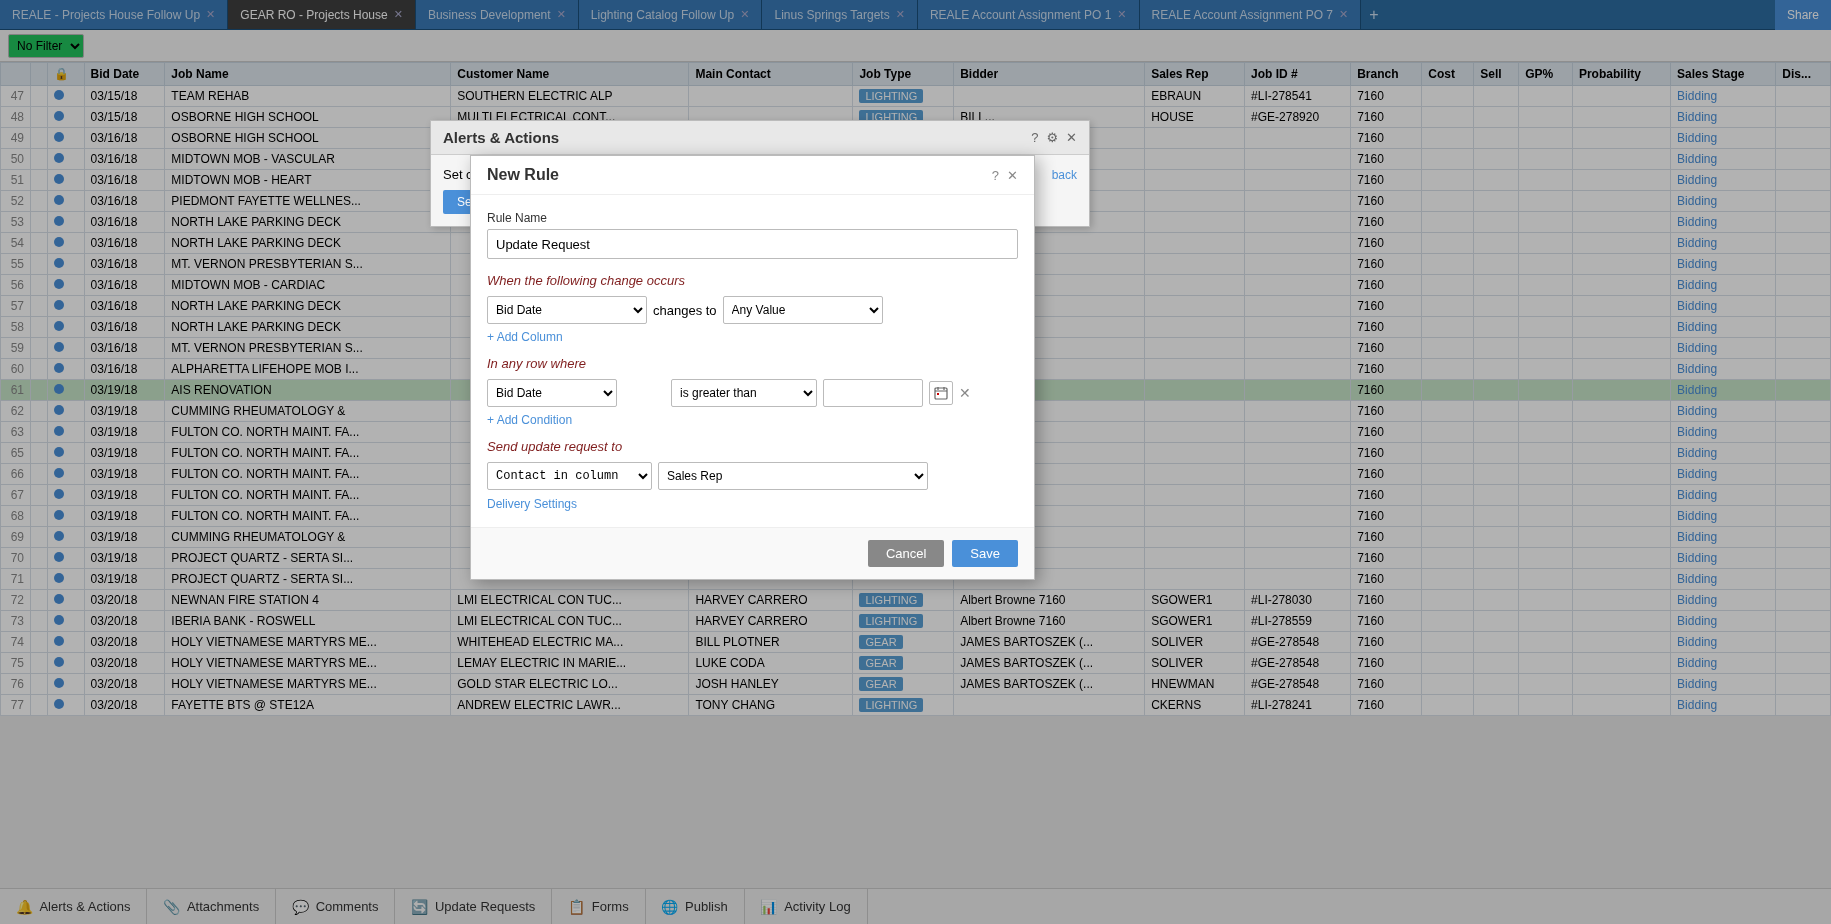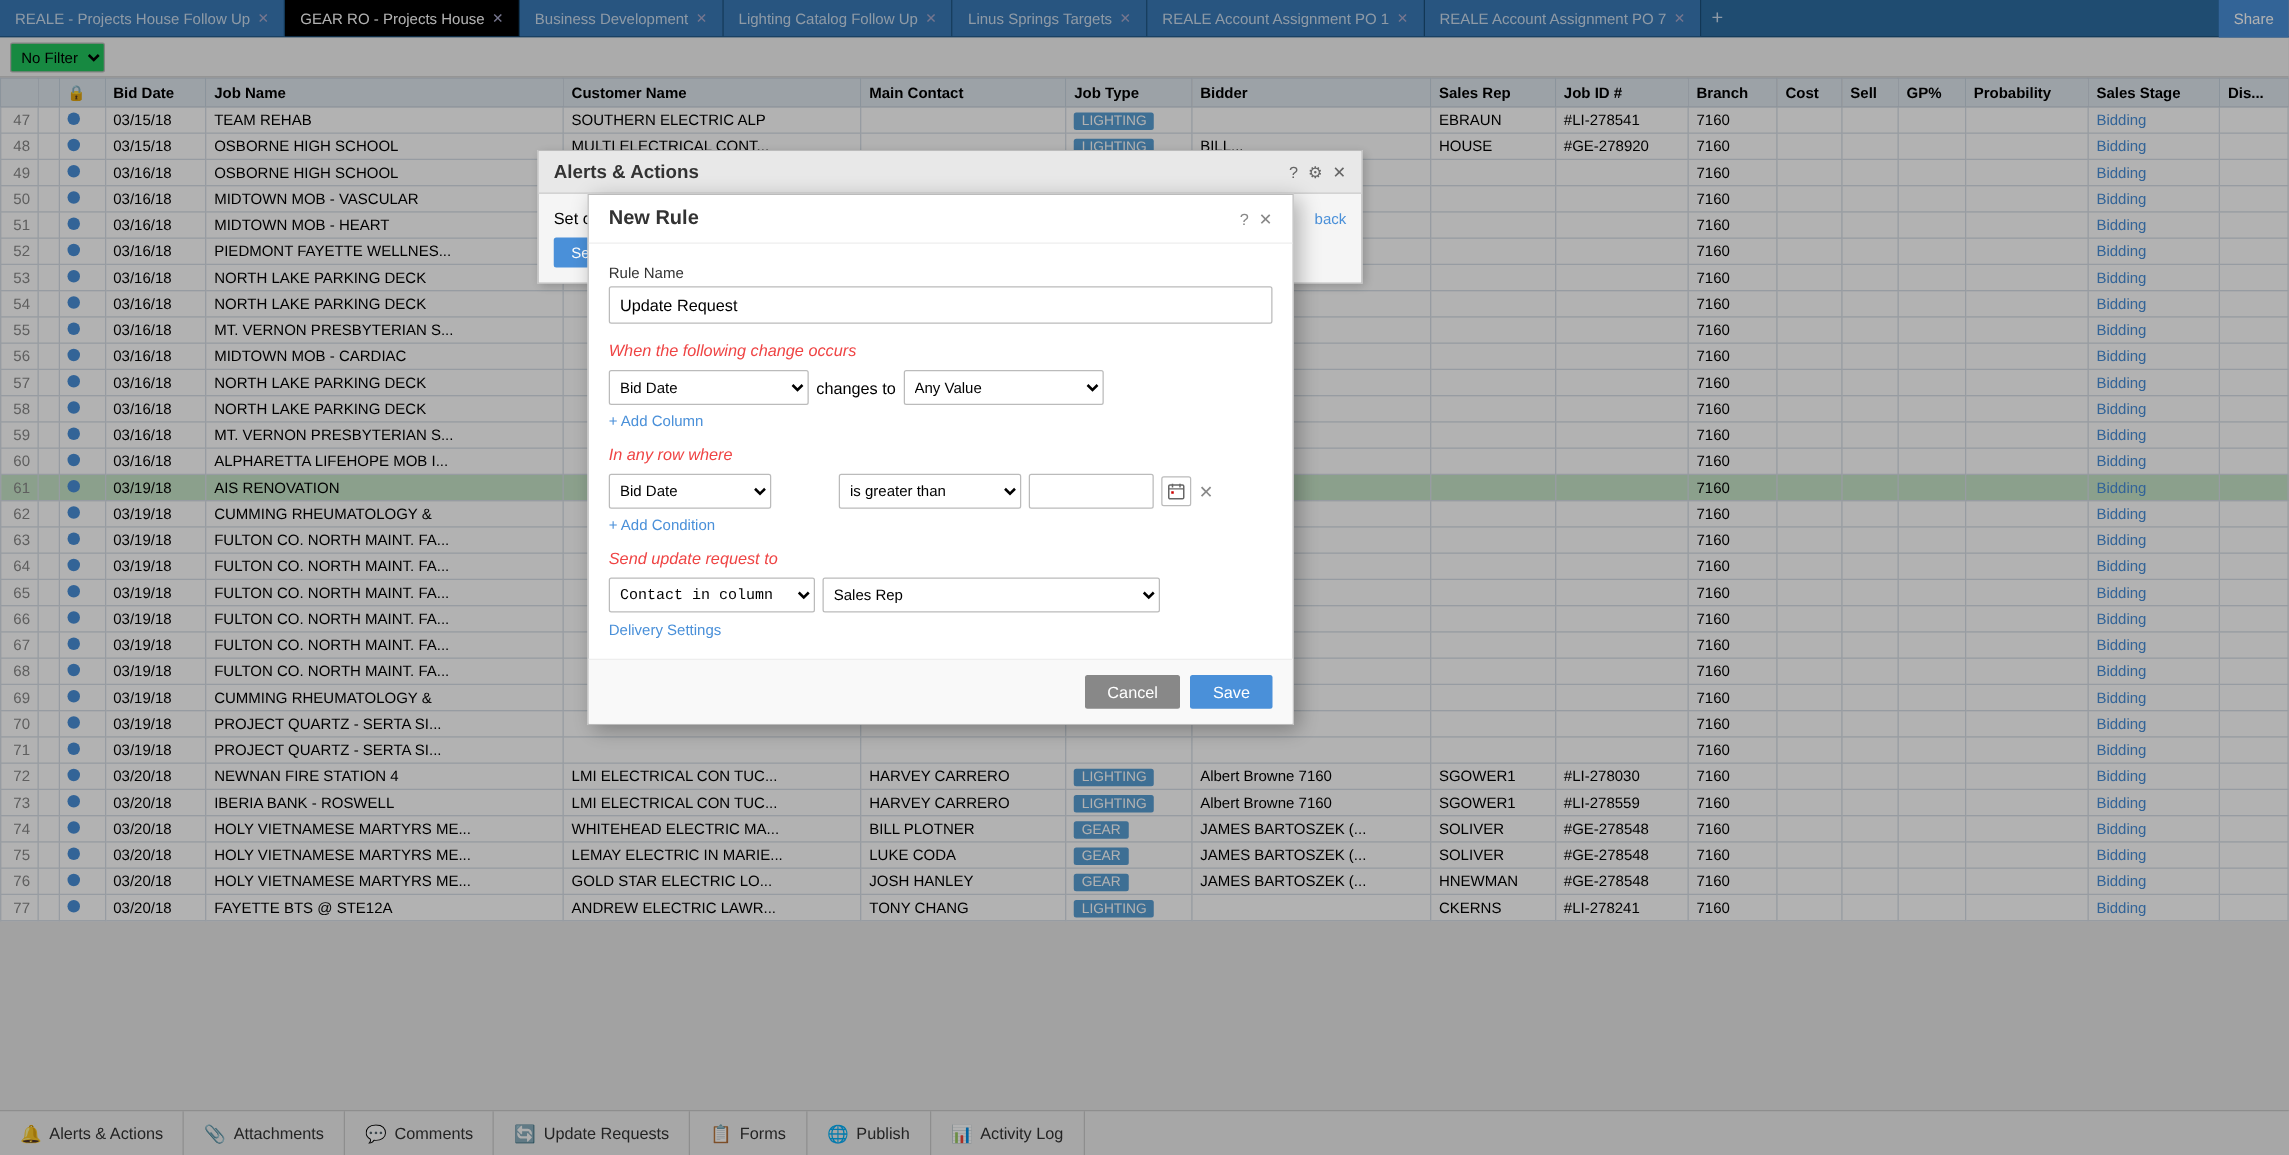--- a/index.html
+++ b/index.html
@@ -8,21 +8,21 @@
     
     .top-tabs {
       display: flex; align-items: center; background: #2d6da3; height: 30px;
       border-bottom: 1px solid #1a4f7a;
     }
     .top-tab {
       display: flex; align-items: center; padding: 0 12px; height: 100%;
       color: #cde; font-size: 12px; cursor: pointer; border-right: 1px solid #1a4f7a;
       white-space: nowrap; background: #3a7ab8;
     }
-    .top-tab.active { background: #000000; color: #fff; }
+    .top-tab.active { background: #404040; color: #fff; }
     .top-tab .close-x { margin-left: 6px; color: #aac; font-size: 11px; cursor: pointer; }
     .top-tab-plus { color: #cde; padding: 0 8px; cursor: pointer; font-size: 16px; }
     .share-btn {
       margin-left: auto; background: #4a90d9; color: #fff; border: none;
       padding: 4px 12px; cursor: pointer; font-size: 12px; height: 30px;
     }
 
     
     .toolbar-row {
       display: flex; align-items: center; background: #f5f5f5; height: 32px;
@@ -88,21 +88,21 @@
       padding: 10px 16px; border-bottom: 1px solid #eee;
     }
     .modal-title { font-size: 16px; font-weight: bold; color: #333; }
     .modal-header-icons { display: flex; gap: 8px; align-items: center; color: #888; font-size: 13px; }
     .modal-body { padding: 16px; }
     .field-label { font-size: 12px; color: #333; margin-bottom: 4px; font-weight: normal; }
     .text-input {
       width: 100%; height: 30px; border: 1px solid #bbb; padding: 0 8px;
       font-size: 13px; border-radius: 2px; margin-bottom: 14px;
     }
-    .section-label { font-size: 13px; color: #ef4444; margin-bottom: 8px; font-style: italic; }
+    .section-label { font-size: 13px; color: #7f1d1d; margin-bottom: 8px; font-style: italic; }
     .row-fields { display: flex; align-items: center; gap: 6px; margin-bottom: 6px; flex-wrap: nowrap; }
     .dropdown-select {
       height: 28px; border: 1px solid #bbb; background: #fff;
       padding: 0 4px; font-size: 12px; border-radius: 2px; cursor: pointer;
     }
     .add-link { color: #4a90d9; text-decoration: none; font-size: 12px; cursor: pointer; display: block; margin-bottom: 12px; }
     .date-input {
       height: 28px; border: 1px solid #bbb; padding: 0 4px;
       font-size: 12px; border-radius: 2px; width: 100px;
     }
@@ -539,40 +539,20 @@
             <td></td>
             <td>7160</td>
             <td></td>
             <td></td>
             <td></td>
             <td></td>
             <td class="sales-stage">Bidding</td>
             <td></td>
           </tr>
           <tr>
-            <td class="row-num">64</td>
-            <td></td>
-            <td><span class="status-dot"></span></td>
-            <td>03/19/18</td>
-            <td>FULTON CO. NORTH MAINT. FA...</td>
-            <td></td>
-            <td></td>
-            <td></td>
-            <td></td>
-            <td></td>
-            <td></td>
-            <td>7160</td>
-            <td></td>
-            <td></td>
-            <td></td>
-            <td></td>
-            <td class="sales-stage">Bidding</td>
-            <td></td>
-          </tr>
-          <tr>
             <td class="row-num">65</td>
             <td></td>
             <td><span class="status-dot"></span></td>
             <td>03/19/18</td>
             <td>FULTON CO. NORTH MAINT. FA...</td>
             <td></td>
             <td></td>
             <td></td>
             <td></td>
             <td></td>

